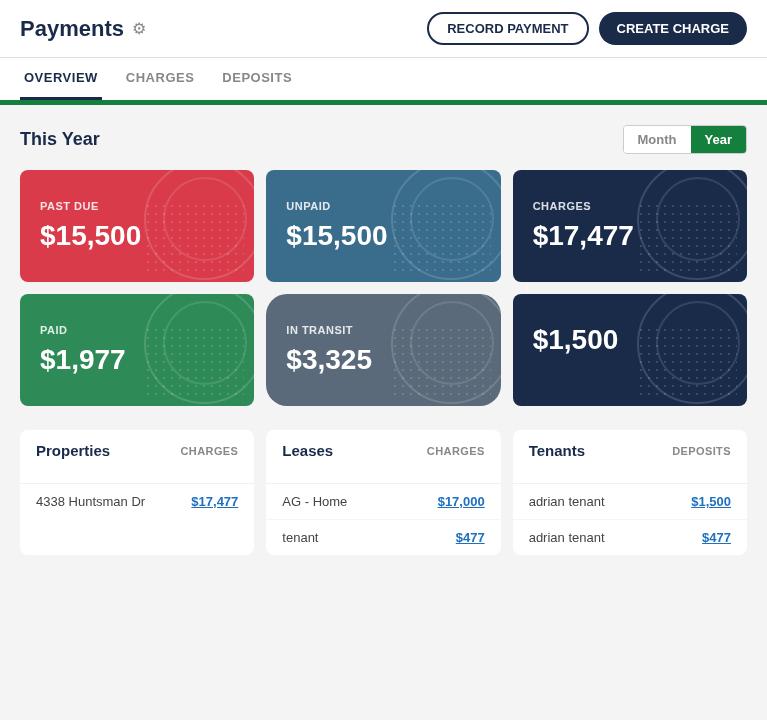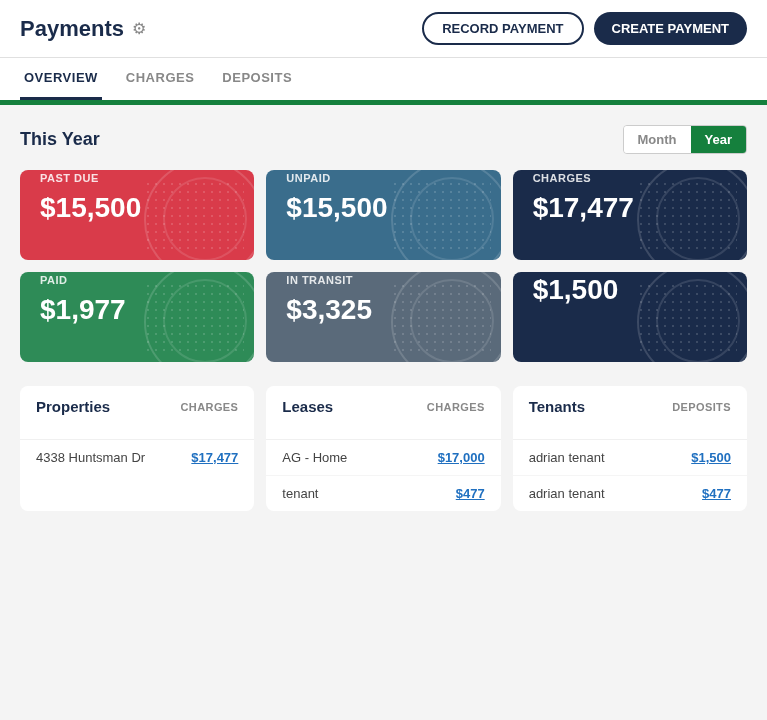--- a/index.html
+++ b/index.html
@@ -25,32 +25,32 @@
     
     .section-header { display: flex; align-items: center; justify-content: space-between; margin-bottom: 16px; }
     .section-title { font-size: 18px; font-weight: bold; color: #1a2b4a; }
     .toggle-group { display: flex; border: 1px solid #ccc; border-radius: 4px; overflow: hidden; }
     .toggle-btn { padding: 6px 14px; font-size: 13px; font-weight: bold; cursor: pointer; border: none; background: #fff; color: #888; }
     .toggle-btn.active { background: #15803d; color: #fff; }
 
     
     .cards-grid { display: grid; grid-template-columns: repeat(3, 1fr); gap: 12px; margin-bottom: 24px; }
 
-    .card { border-radius: 8px; padding: 2px 20px; position: relative; overflow: hidden; min-height: 90px; }
+    .card { border-radius: 8px; padding: 30px 20px; position: relative; overflow: hidden; min-height: 90px; }
     .card-label { font-size: 11px; font-weight: bold; text-transform: uppercase; letter-spacing: 0.5px; color: rgba(255,255,255,0.85); margin-bottom: 8px; }
     .card-value { font-size: 28px; font-weight: bold; color: #fff; }
     .card-bg-pattern { position: absolute; right: -10px; top: -10px; width: 120px; height: 120px; border-radius: 50%; border: 2px solid rgba(255,255,255,0.15); }
     .card-bg-pattern::after { content: ''; position: absolute; right: 15px; top: 15px; width: 80px; height: 80px; border-radius: 50%; border: 2px solid rgba(255,255,255,0.12); }
     .card-bg-dots { position: absolute; right: 10px; bottom: 10px; width: 100px; height: 70px; background-image: radial-gradient(circle, rgba(255,255,255,0.15) 1.5px, transparent 1.5px); background-size: 8px 8px; }
 
     .card-red { background: #d93b4a; }
     .card-steel { background: #3a6d8c; }
     .card-navy { background: #1a2b4a; }
     .card-green { background: #2e8b57; }
-    .card-gray { background: #5a6a7a; }
+    .card-gray { background: #5a6a7a; border-radius: 21px; }
     .card-dark-navy { background: #1a2b4a; }
 
     
     .tables-grid { display: grid; grid-template-columns: repeat(3, 1fr); gap: 12px; }
 
     .table-section { background: #fff; border-radius: 8px; padding: 0; overflow: hidden; }
     .table-header { display: flex; justify-content: space-between; align-items: center; padding: 12px 16px 24px; border-bottom: 1px solid #f0f0f0; }
     .table-section-title { font-size: 15px; font-weight: bold; color: #1a2b4a; }
     .table-col-label { font-size: 11px; font-weight: bold; color: #888; text-transform: uppercase; letter-spacing: 0.4px; }
     .table-row { display: flex; justify-content: space-between; align-items: center; padding: 10px 16px; border-bottom: 1px solid #f5f5f5; }
@@ -61,21 +61,21 @@
 </head>
 <body>
 
 <div class="header">
   <div class="header-left">
     <span class="header-title">Payments</span>
     <span class="gear-icon">⚙</span>
   </div>
   <div class="header-buttons">
     <button class="btn-outline">RECORD PAYMENT</button>
-    <button class="btn-primary">CREATE PAYMENT</button>
+    <button class="btn-primary">CREATE CHARGE</button>
   </div>
 </div>
 
 <div class="tabs">
   <div class="tab active">OVERVIEW</div>
   <div class="tab">CHARGES</div>
   <div class="tab">DEPOSITS</div>
 </div>
 
 <div class="main">

